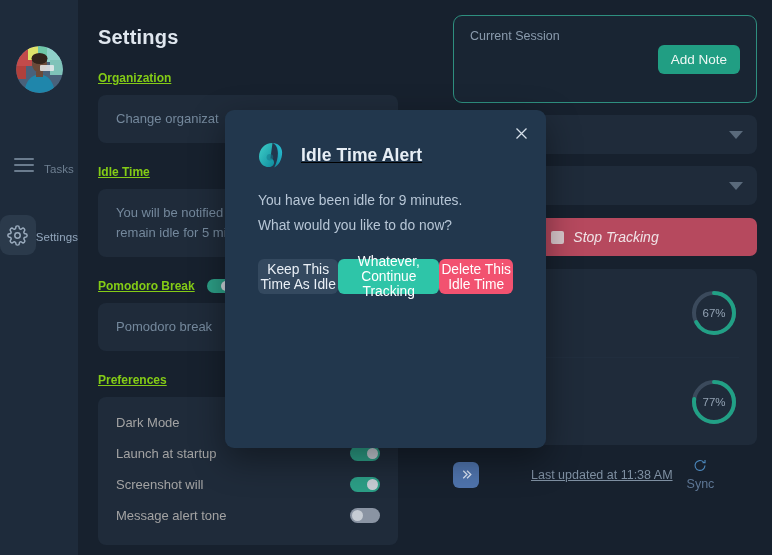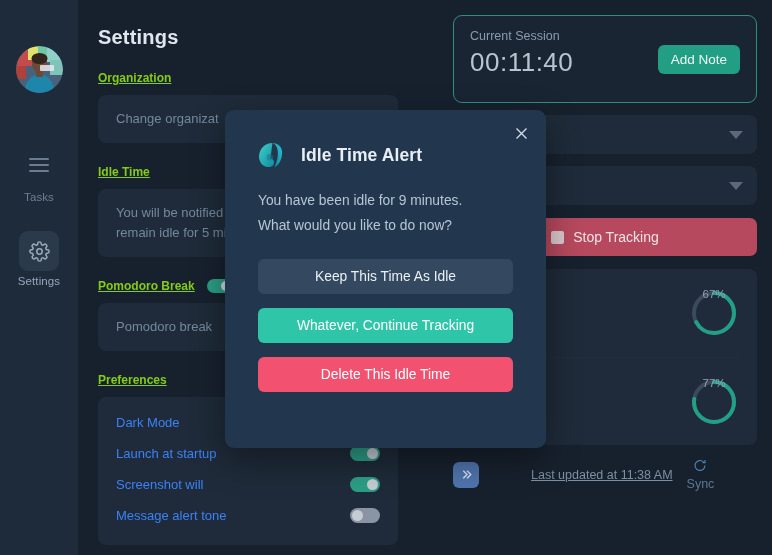--- a/index.html
+++ b/index.html
@@ -30,23 +30,24 @@
     width: 47px; height: 47px;
     border-radius: 50%;
     overflow: hidden;
     position: relative;
     background: #3a4a5a;
     flex: none;
   }
   .avatar-art { position: absolute; inset: 0; }
   .nav-item {
     margin-top: 0;
-    display: flex; flex-direction: column; align-items: center;
+    display: flex; flex-direction: row; align-items: center;
     cursor: pointer;
     width: 100%;
+    justify-content: center;
   }
   #nav-tasks { margin-top: 54px; }
   #nav-settings { margin-top: 28px; }
   .nav-box {
     width: 40px; height: 40px;
     border-radius: 9px;
     display: flex; align-items: center; justify-content: center;
   }
   .nav-box.active { background: #2b3a4b; }
   .nav-label {
@@ -89,21 +90,21 @@
     padding: 14px 18px;
     width: 300px;
   }
   .card-text {
     font-size: 13px; color: #74889c; line-height: 20px;
   }
   .pref-row {
     display: flex; align-items: center; justify-content: space-between;
     height: 31px;
   }
-  .pref-label { font-size: 13px; color: #3b82f6; }
+  .pref-label { font-size: 13px; color: #a3a3a3; }
   .toggle {
     width: 30px; height: 15px; border-radius: 9px;
     position: relative; flex: none;
   }
   .toggle.on { background: #2c9e86; }
   .toggle.off { background: #8a94a3; }
   .toggle .knob {
     position: absolute; top: 2px; width: 11px; height: 11px;
     border-radius: 50%; background: #c6ccd4;
   }
@@ -167,20 +168,21 @@
     border-top: 8px solid #5a6a7b;
   }
   .stop-btn {
     margin-top: 13px;
     height: 38px; width: 100%;
     background: #b6495e; border: none; border-radius: 7px;
     color: #f0e3e6; font-size: 14px;
     display: flex; align-items: center; justify-content: center; gap: 9px;
     cursor: pointer;
     font-family: "Liberation Sans", sans-serif;
+    font-style: italic;
   }
   .stop-square {
     width: 13px; height: 13px; background: #d9c8cc; border-radius: 2px;
   }
   .stats-card {
     margin-top: 13px;
     background: #1f2b3a;
     border-radius: 8px;
     padding: 0 18px;
   }
@@ -197,21 +199,21 @@
     background: #5d6b7b; color: #1f2b3a;
     font-size: 10px; font-weight: bold;
     display: flex; align-items: center; justify-content: center;
     font-style: italic;
   }
   .stat-value { font-size: 14.5px; color: #b9c4cf; }
   .ring { position: relative; width: 50px; height: 50px; flex: none; }
   .ring svg { display: block; transform: rotate(-90deg); }
   .ring .pct {
     position: absolute; inset: 0;
-    display: flex; align-items: flex-start; justify-content: center;
+    display: flex; align-items: center; justify-content: center;
     font-size: 11.5px; color: #93a3b4;
   }
   .footer {
     margin-top: 13px;
     display: flex; align-items: center; gap: 14px;
   }
   .collapse-btn {
     width: 26px; height: 26px; border-radius: 6px;
     background: #4f74ad; color: #d9e4f4;
     font-size: 13px;
@@ -240,31 +242,32 @@
   .modal-close {
     position: absolute; right: 14px; top: 12px;
     width: 22px; height: 22px;
     background: none; border: none; cursor: pointer;
     color: #d6e0ea;
     display: flex; align-items: center; justify-content: center;
   }
   .modal-head {
     display: flex; align-items: center; gap: 14px;
     padding-top: 32px;
+    text-decoration: underline;
   }
   .logo { width: 29px; height: 26px; flex: none; }
   .modal-title {
     font-size: 17.5px; font-weight: bold; color: #e7eef5;
     letter-spacing: .1px;
   }
   .modal-body { margin-top: 20px; }
   .modal-body p {
     font-size: 13.8px; color: #b7c6d6; line-height: 25px;
   }
-  .modal-btns { margin-top: 21px; display: flex; flex-direction: column; gap: 14px; }
+  .modal-btns { margin-top: 21px; display: flex; flex-direction: row; }
   .mbtn {
     height: 35px; border: none; border-radius: 6px;
     font-size: 13.8px; cursor: pointer;
     display: flex; align-items: center; justify-content: center;
     font-family: "Liberation Sans", sans-serif;
   }
   .mbtn.secondary { background: #34495f; color: #eaf0f6; }
   .mbtn.danger { background: #f25270; color: #ffffff; }
   .mbtn.primary { background: #2ec5a8; color: #ffffff; }
 </style>
@@ -372,21 +375,20 @@
         <span class="toggle off">
             <span class="knob"></span>
           </span>
       </div>
     </div>
   </div>
 
   <div class="tracker">
     <div class="session-card">
       <div class="session-label">Current Session</div>
-      <div class="session-time">00:11:40</div>
       <button class="add-note-btn">Add Note</button>
     </div>
 
     <div class="select">
       <span class="sel-text"></span>
       <span class="caret"></span>
     </div>
 
     <div class="select">
       <span class="sel-text">...</span>

